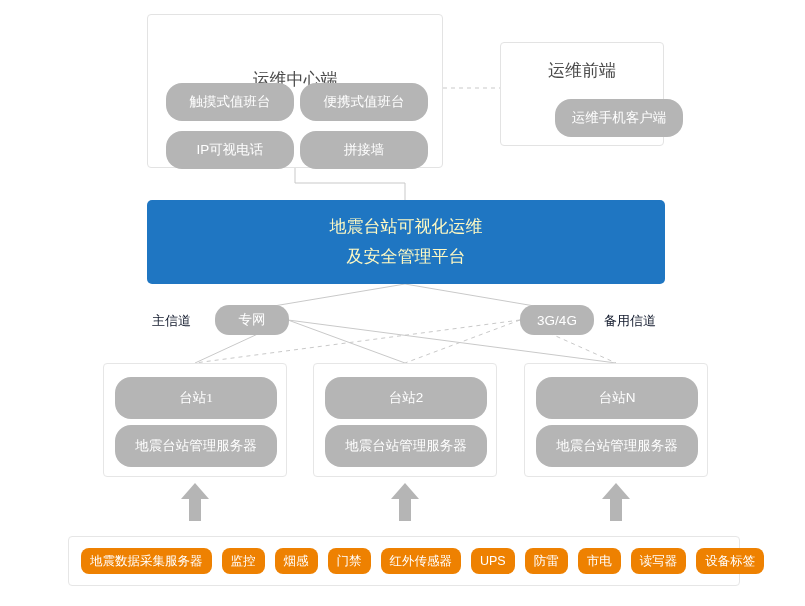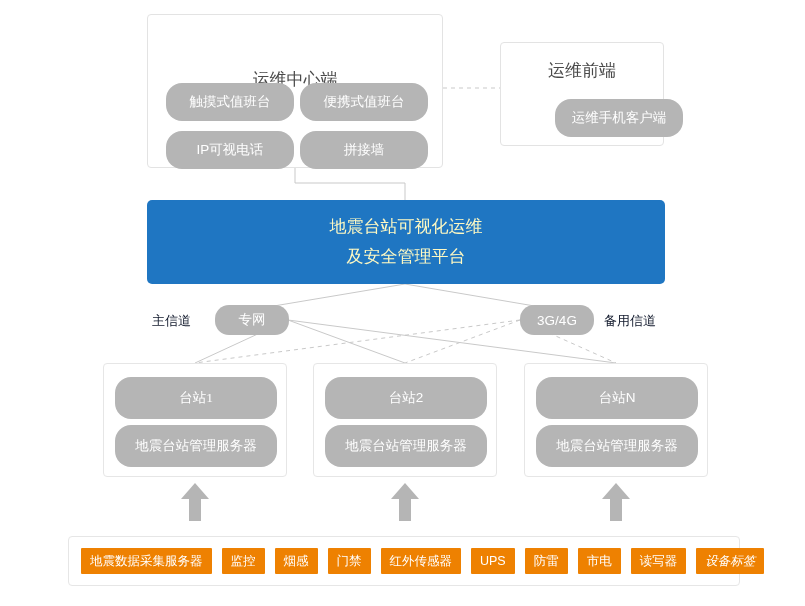--- a/index.html
+++ b/index.html
@@ -72,21 +72,21 @@
   .bottom-panel{
     position:absolute;
     background:#ffffff;
     border:1px solid #e6e6e6;
     border-radius:4px;
     box-sizing:border-box;
     display:flex;align-items:center;
   }
   .orange-chip{
     background:#ee8101;
-    border-radius:1px;
+    border-radius:8px;
     color:#ffffff;
     font-size:12.5px;
     height:26px;
     display:flex;align-items:center;justify-content:center;
     padding:0 9px;
     margin-right:10px;
     white-space:nowrap;
     box-sizing:border-box;
   }
 </style>
@@ -162,16 +162,16 @@
   <div class="bottom-panel" style="left:68px;top:536px;width:672px;height:50px;padding-left:12px;">
     <div class="orange-chip">地震数据采集服务器</div>
     <div class="orange-chip">监控</div>
     <div class="orange-chip">烟感</div>
     <div class="orange-chip">门禁</div>
     <div class="orange-chip">红外传感器</div>
     <div class="orange-chip">UPS</div>
     <div class="orange-chip">防雷</div>
     <div class="orange-chip">市电</div>
     <div class="orange-chip">读写器</div>
-    <div class="orange-chip" style="margin-right:7px;font-style:italic;">设备标签</div>
+    <div class="orange-chip" style="margin-right:7px;">设备标签</div>
   </div>
 
 </div>
 
 </body></html>

